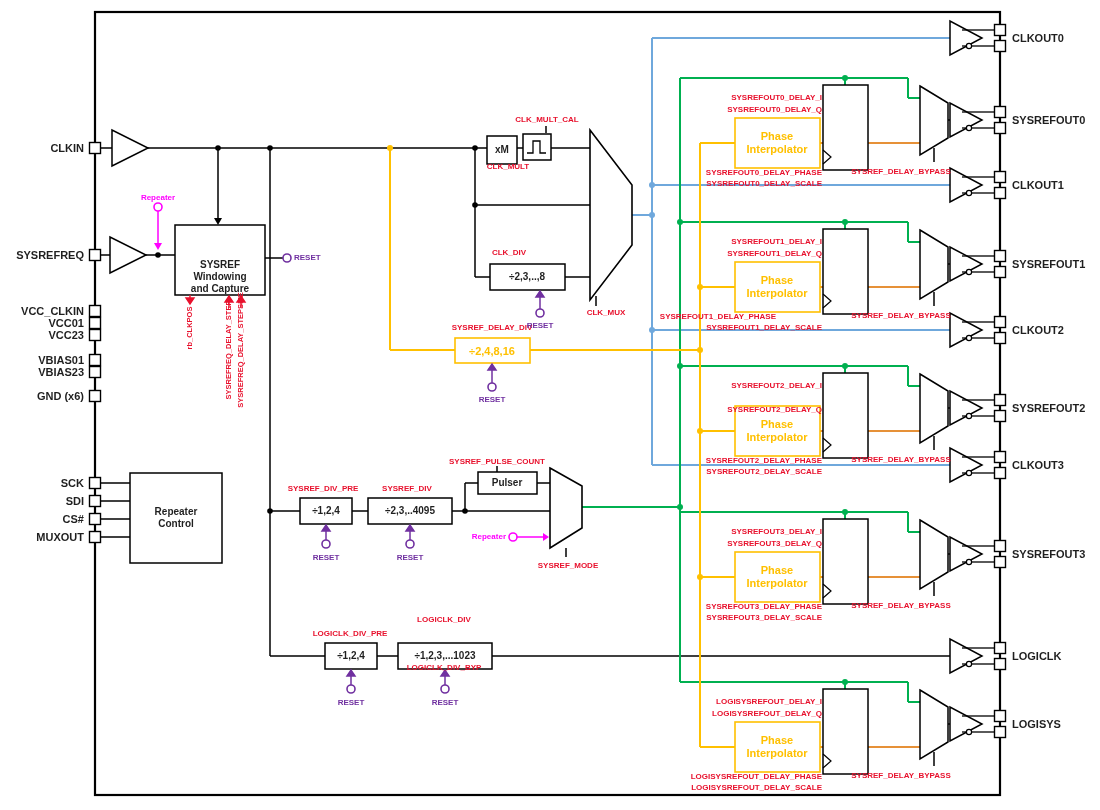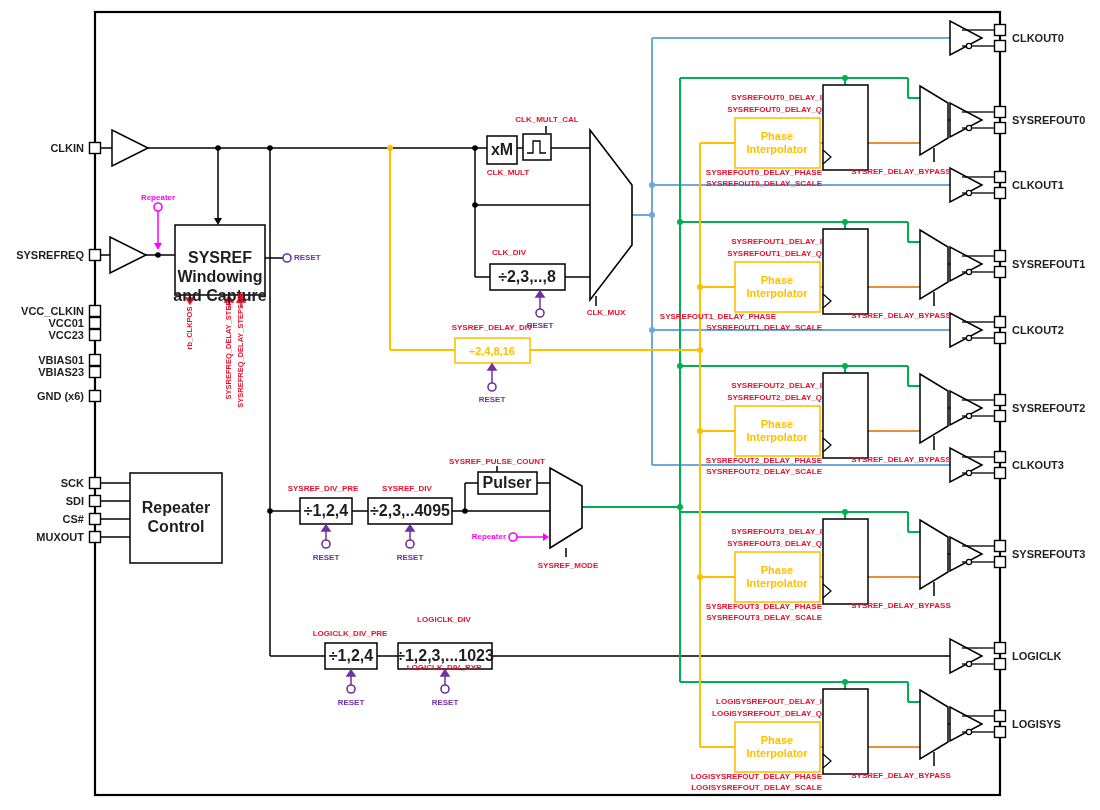--- a/index.html
+++ b/index.html
@@ -6,21 +6,21 @@
   html,body { background:#ffffff; }
   .stage { position:relative; width:1100px; height:810px; background:#ffffff;
            font-family:"Liberation Sans", sans-serif; overflow:hidden; }
   .stage > svg { position:absolute; left:0; top:0; }
   .lbl { position:absolute; white-space:pre-line; line-height:1.18; pointer-events:none; }
   .c { transform:translate(-50%,-50%); text-align:center; }
   .r { transform:translate(-100%,-50%); text-align:right; }
   .l { transform:translate(0,-50%); text-align:center; }
   .v { transform:translate(-50%,-50%) rotate(-90deg); text-align:center; white-space:nowrap; }
   .pin  { font-size:11px; font-weight:700; color:#1f1f1f; }
-  .blk  { font-size:16px; font-weight:700; color:#1f1f1f; }
+  .blk  { font-size:10px; font-weight:700; color:#1f1f1f; }
   .gold { font-size:11px; font-weight:700; color:#ffc000; }
   .reg  { font-size:8px;  font-weight:700; color:#e8112d; }
   .regv { font-size:7.5px; font-weight:700; color:#e8112d; }
   .reset{ font-size:8px;  font-weight:700; color:#7030a0; }
   .rep  { font-size:8px;  font-weight:700; color:#ff00ff; }
 </style>
 </head>
 <body>
 
 <div class="stage">
@@ -371,21 +371,21 @@
 Interpolator</div>
 <div class="lbl c gold" style="left:777px;top:287px">Phase
 Interpolator</div>
 <div class="lbl c gold" style="left:777px;top:431px">Phase
 Interpolator</div>
 <div class="lbl c gold" style="left:777px;top:577px">Phase
 Interpolator</div>
 <div class="lbl c gold" style="left:777px;top:747px">Phase
 Interpolator</div>
 
-<div class="lbl c reg" style="left:508px;top:173px">CLK_MULT</div>
+<div class="lbl c reg" style="left:508px;top:167px">CLK_MULT</div>
 <div class="lbl c reg" style="left:547px;top:120px">CLK_MULT_CAL</div>
 <div class="lbl c reg" style="left:509px;top:253px">CLK_DIV</div>
 <div class="lbl c reg" style="left:606px;top:313px">CLK_MUX</div>
 <div class="lbl c reg" style="left:492px;top:328px">SYSREF_DELAY_DIV</div>
 <div class="lbl c reg" style="left:323px;top:489px">SYSREF_DIV_PRE</div>
 <div class="lbl c reg" style="left:407px;top:489px">SYSREF_DIV</div>
 <div class="lbl c reg" style="left:497px;top:462px">SYSREF_PULSE_COUNT</div>
 <div class="lbl c reg" style="left:568px;top:566px">SYSREF_MODE</div>
 <div class="lbl c reg" style="left:350px;top:634px">LOGICLK_DIV_PRE</div>
 <div class="lbl c reg" style="left:444px;top:620px">LOGICLK_DIV</div>
@@ -401,21 +401,21 @@
 <div class="lbl r reg" style="left:822px;top:184px">SYSREFOUT0_DELAY_SCALE</div>
 <div class="lbl c reg" style="left:901px;top:172px">SYSREF_DELAY_BYPASS</div>
 
 <div class="lbl r reg" style="left:822px;top:242px">SYSREFOUT1_DELAY_I</div>
 <div class="lbl r reg" style="left:822px;top:254px">SYSREFOUT1_DELAY_Q</div>
 <div class="lbl r reg" style="left:776px;top:317px">SYSREFOUT1_DELAY_PHASE</div>
 <div class="lbl r reg" style="left:822px;top:328px">SYSREFOUT1_DELAY_SCALE</div>
 <div class="lbl c reg" style="left:901px;top:316px">SYSREF_DELAY_BYPASS</div>
 
 <div class="lbl r reg" style="left:822px;top:386px">SYSREFOUT2_DELAY_I</div>
-<div class="lbl r reg" style="left:822px;top:398px">SYSREFOUT2_DELAY_Q</div>
+<div class="lbl r reg" style="left:822px;top:410px">SYSREFOUT2_DELAY_Q</div>
 <div class="lbl r reg" style="left:822px;top:461px">SYSREFOUT2_DELAY_PHASE</div>
 <div class="lbl r reg" style="left:822px;top:472px">SYSREFOUT2_DELAY_SCALE</div>
 <div class="lbl c reg" style="left:901px;top:460px">SYSREF_DELAY_BYPASS</div>
 
 <div class="lbl r reg" style="left:822px;top:532px">SYSREFOUT3_DELAY_I</div>
 <div class="lbl r reg" style="left:822px;top:544px">SYSREFOUT3_DELAY_Q</div>
 <div class="lbl r reg" style="left:822px;top:607px">SYSREFOUT3_DELAY_PHASE</div>
 <div class="lbl r reg" style="left:822px;top:618px">SYSREFOUT3_DELAY_SCALE</div>
 <div class="lbl c reg" style="left:901px;top:606px">SYSREF_DELAY_BYPASS</div>
 

